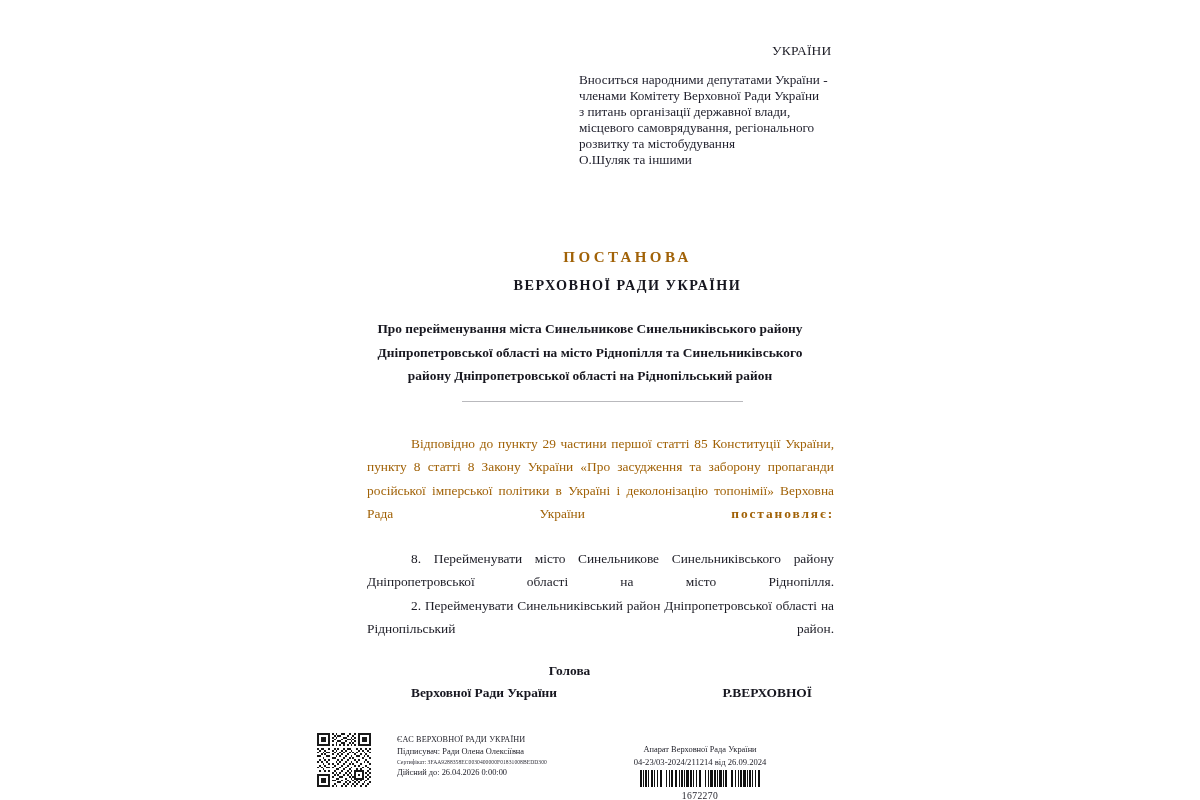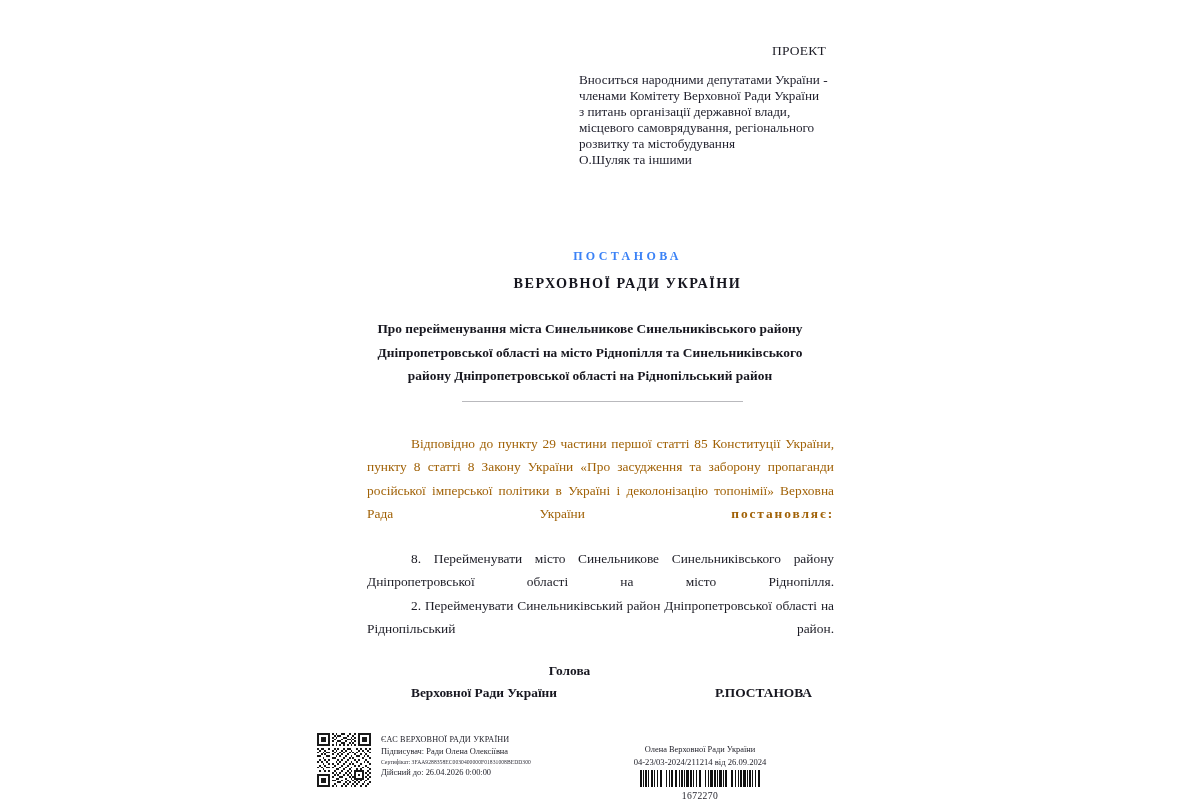--- a/index.html
+++ b/index.html
@@ -49,24 +49,24 @@
 
   
   .doc-title-wrap {
     position: absolute;
     left: 0;
     top: 249px;
     width: 1200px;
     text-align: center;
   }
   .doc-title-main {
-    font-size: 12px;
+    font-size: 15px;
     font-weight: bold;
     letter-spacing: 3.4px;
-    color: #3b82f6;
+    color: #a16207;
     margin-left: 55px;
   }
   .doc-title-sub {
     font-size: 14.2px;
     font-weight: bold;
     letter-spacing: 1.5px;
     color: #16161f;
     margin-top: 11px;
     margin-left: 55px;
   }
@@ -166,21 +166,21 @@
     display: flex;
     align-items: flex-start;
   }
   .qr {
     width: 54px;
     height: 54px;
     flex: 0 0 54px;
     image-rendering: pixelated;
   }
   .esign-text {
-    margin-left: 10px;
+    margin-left: 26px;
     padding-top: 1px;
     font-family: "Liberation Serif", "DejaVu Serif", serif;
     color: #23232c;
   }
   .es-line-1 {
     font-size: 8.2px;
     line-height: 11.5px;
     letter-spacing: 0.15px;
     white-space: nowrap;
   }
@@ -233,21 +233,21 @@
     line-height: 12px;
     letter-spacing: 0.4px;
     margin-top: 3px;
   }
 </style>
 </head>
 <body>
 
 <div class="page">
 
-  <div class="proekt">ПРОЕКТ</div>
+  <div class="proekt">УКРАЇНИ</div>
 
   <div class="submitter">
     <div>Вноситься народними депутатами України -</div>
     <div>членами Комітету Верховної Ради України</div>
     <div>з питань організації державної влади,</div>
     <div>місцевого самоврядування, регіонального</div>
     <div>розвитку та містобудування</div>
     <div>О.Шуляк та іншими</div>
   </div>
 
@@ -266,21 +266,21 @@
 
   <div class="items-block">
     <p class="item stretch">8. Перейменувати місто Синельникове Синельниківського району Дніпропетровської області на місто Ріднопілля.</p>
     <p class="item stretch">2. Перейменувати Синельниківський район Дніпропетровської області на Ріднопільський район.</p>
   </div>
 
   <div class="sig-block">
     <div class="sig-role-1">Голова</div>
     <div class="sig-row">
       <div class="sig-role-2">Верховної Ради України</div>
-      <div class="sig-name">Р.ПОСТАНОВА</div>
+      <div class="sig-name">Р.ВЕРХОВНОЇ</div>
     </div>
   </div>
 
   <div class="esign">
     <svg class="qr" viewBox="0 0 29 29" shape-rendering="crispEdges">
       <rect width="29" height="29" fill="#ffffff"></rect>
       <g fill="#1a1a1a">
 
         <rect x="0" y="0" width="7" height="1"></rect>
           <rect x="0" y="6" width="7" height="1"></rect>
@@ -535,21 +535,21 @@
     </svg>
     <div class="esign-text">
       <div class="es-line-1">ЄАС ВЕРХОВНОЇ РАДИ УКРАЇНИ</div>
       <div class="es-line-2">Підписувач: Ради Олена Олексіївна</div>
       <div class="es-line-3">Сертифікат: 3FAA9288358EC0030400000F01831008BEDD300</div>
       <div class="es-line-4">Дійсний до: 26.04.2026 0:00:00</div>
     </div>
   </div>
 
   <div class="apparatus">
-    <div class="ap-org">Олена Верховної Ради України</div>
+    <div class="ap-org">Апарат Верховної Рада України</div>
     <div class="ap-reg">04-23/03-2024/211214 від 26.09.2024</div>
     <svg class="barcode" viewBox="0 0 124 17" preserveAspectRatio="none" shape-rendering="crispEdges">
       <rect width="124" height="17" fill="#ffffff"></rect>
       <g fill="#111111">
         <rect x="2" y="0" width="1.6" height="17"></rect>
           <rect x="5" y="0" width="0.8" height="17"></rect>
         <rect x="7.2" y="0" width="1.6" height="17"></rect>
           <rect x="10.4" y="0" width="0.8" height="17"></rect>
         <rect x="12.6" y="0" width="2.4" height="17"></rect>
           <rect x="16.4" y="0" width="0.8" height="17"></rect>

